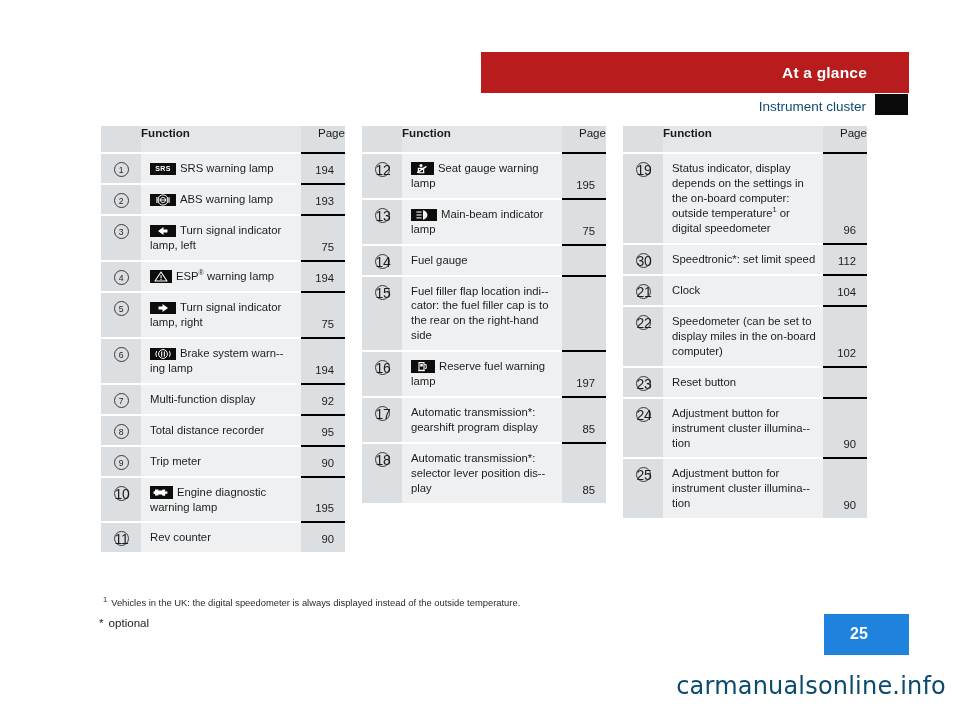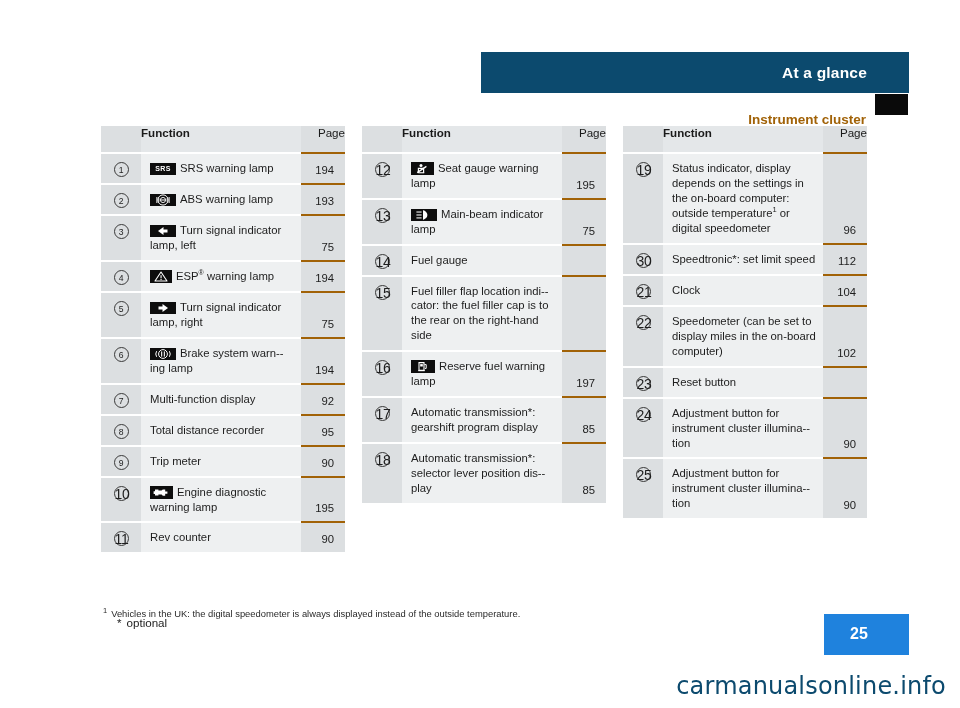--- a/index.html
+++ b/index.html
@@ -16,40 +16,40 @@
     -webkit-font-smoothing: antialiased;
   }
 
   
   #header-band {
     position: absolute;
     left: 481px;
     top: 52px;
     width: 428px;
     height: 41px;
-    background: #0c4a6e;
+    background: #b91c1c;
   }
   #header-title {
     position: absolute;
     right: 42px;
     top: 50%;
     transform: translateY(-50%);
     color: #ffffff;
     font-size: 15.5px;
     font-weight: bold;
     letter-spacing: 0.2px;
     white-space: nowrap;
   }
   #section-title {
     position: absolute;
     right: 94px;
-    top: 112px;
-    color: #a16207;
+    top: 99px;
+    color: #0c4a6e;
     font-size: 13.5px;
-    font-weight: bold;
+    font-weight: normal;
     white-space: nowrap;
   }
   #section-marker {
     position: absolute;
     left: 875px;
     top: 94px;
     width: 33px;
     height: 21px;
     background: #0a0a0a;
   }
@@ -101,21 +101,21 @@
   td.c-func {
     background: #eef0f1;
     padding: 7px 7px 7px 9px;
     line-height: 1.32;
     border-top: 2px solid #ffffff;
   }
   td.c-page {
     background: #dcdfe1;
     text-align: right;
     padding: 7px 11px 7px 0;
-    border-top: 2px solid #a16207;
+    border-top: 2px solid #000000;
     vertical-align: bottom;
   }
 
   
   .circ {
     display: inline-block;
     width: 15px;
     height: 15px;
     line-height: 15px;
     border: 1px solid #3a3a3a;
@@ -146,26 +146,25 @@
   sup.reg { font-size: 7px; vertical-align: super; }
   sup.fn  { font-size: 7.5px; vertical-align: super; }
 
   
   #footnote-1 {
     position: absolute;
     left: 103px;
     top: 595px;
     font-size: 9.4px;
     color: #2a2a2a;
-    margin-top: 11px;
   }
   #footnote-1 .mark { font-size: 7.5px; vertical-align: super; margin-right: 4px; }
   #footnote-2 {
     position: absolute;
-    left: 117px;
+    left: 99px;
     top: 616px;
     font-size: 11.6px;
     color: #1d1d1d;
   }
   #footnote-2 .mark { margin-right: 5px; }
 
   
   #page-number-box {
     position: absolute;
     left: 824px;

